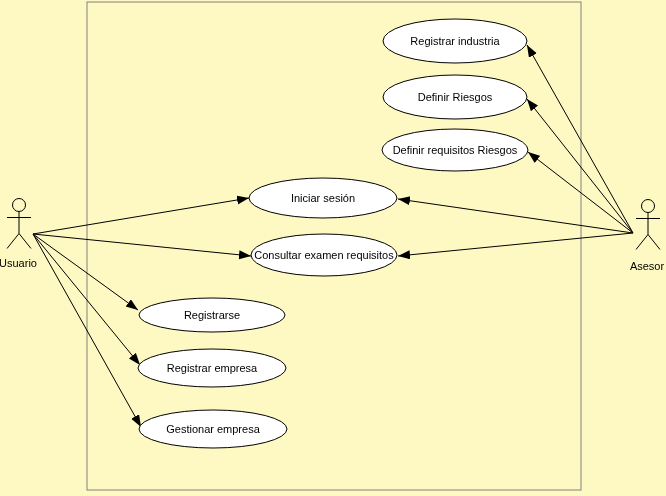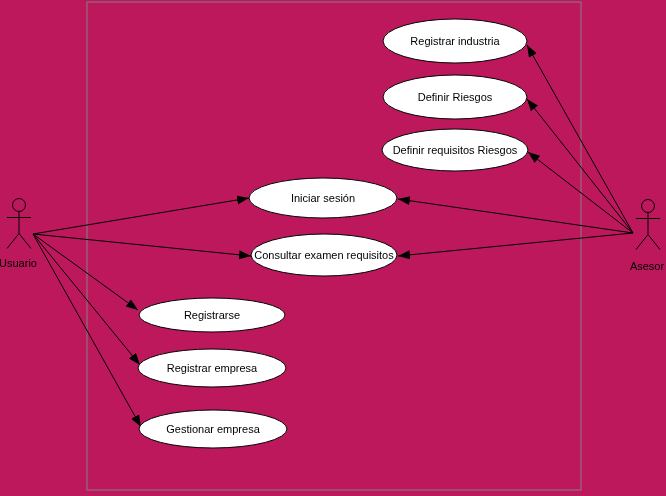--- a/index.html
+++ b/index.html
@@ -1,20 +1,20 @@
 <!DOCTYPE html>
 <html><head>
 <meta charset="utf-8">
 <style>
   html, body { margin: 0; padding: 0; background: #ffffff; }
   .stage {
     position: relative;
     width: 666px;
     height: 496px;
-    background: #be185d;
+    background: #fef9c3;
     overflow: hidden;
     font-family: "Liberation Sans", sans-serif;
   }
   svg { display: block; }
   .uc-label, .actor-label {
     font-family: "Liberation Sans", sans-serif;
     font-size: 11px;
     fill: #000000;
   }
 </style>

